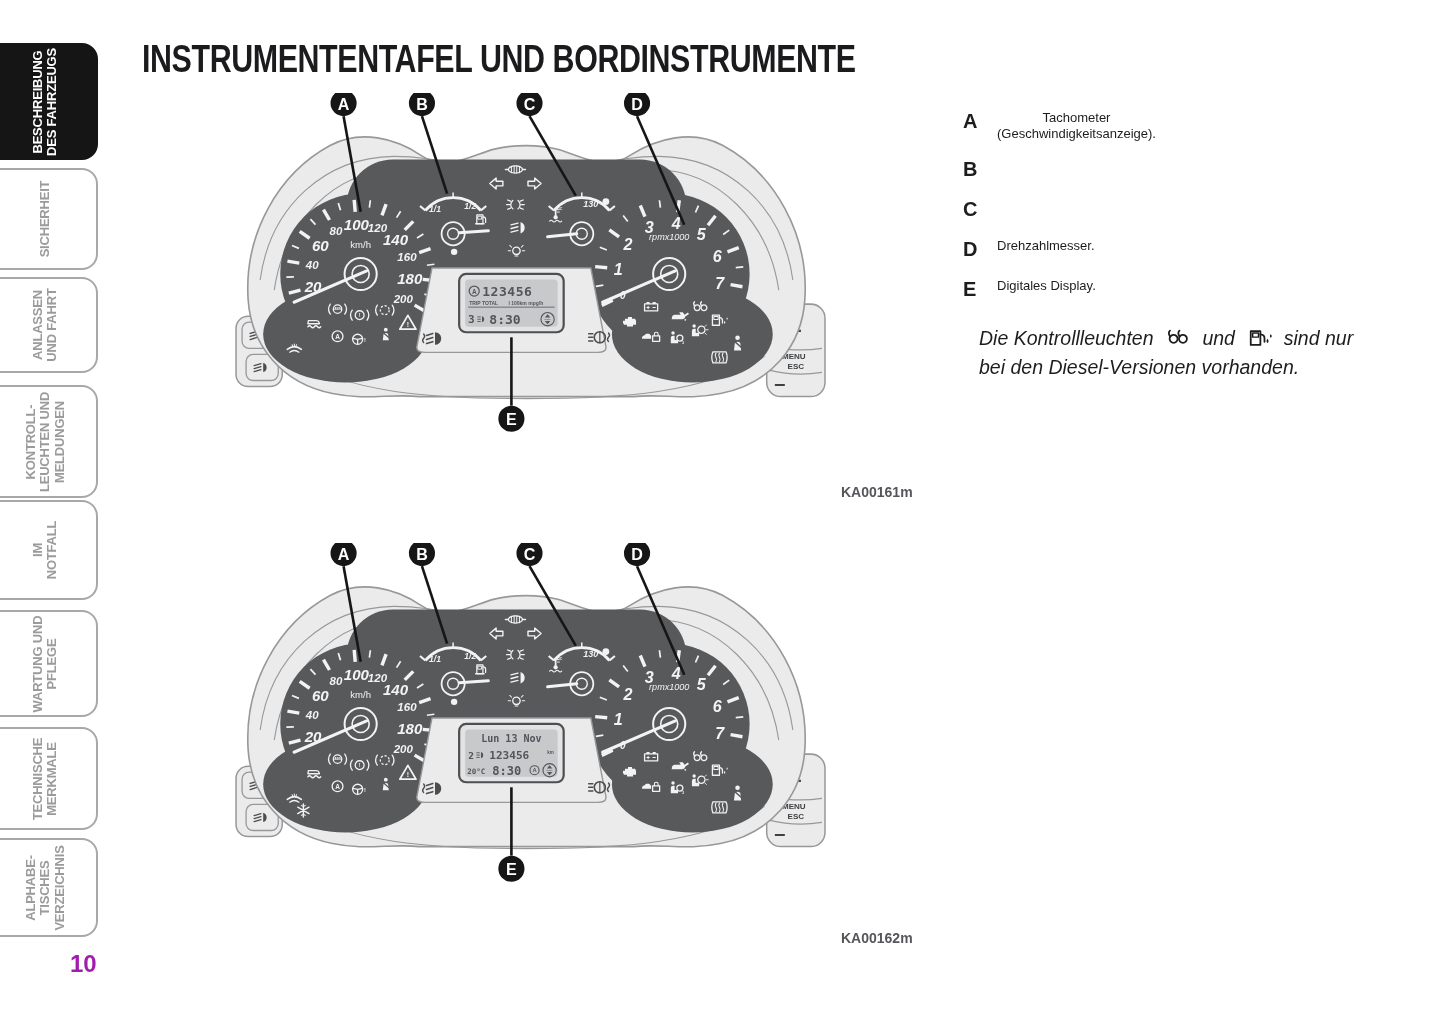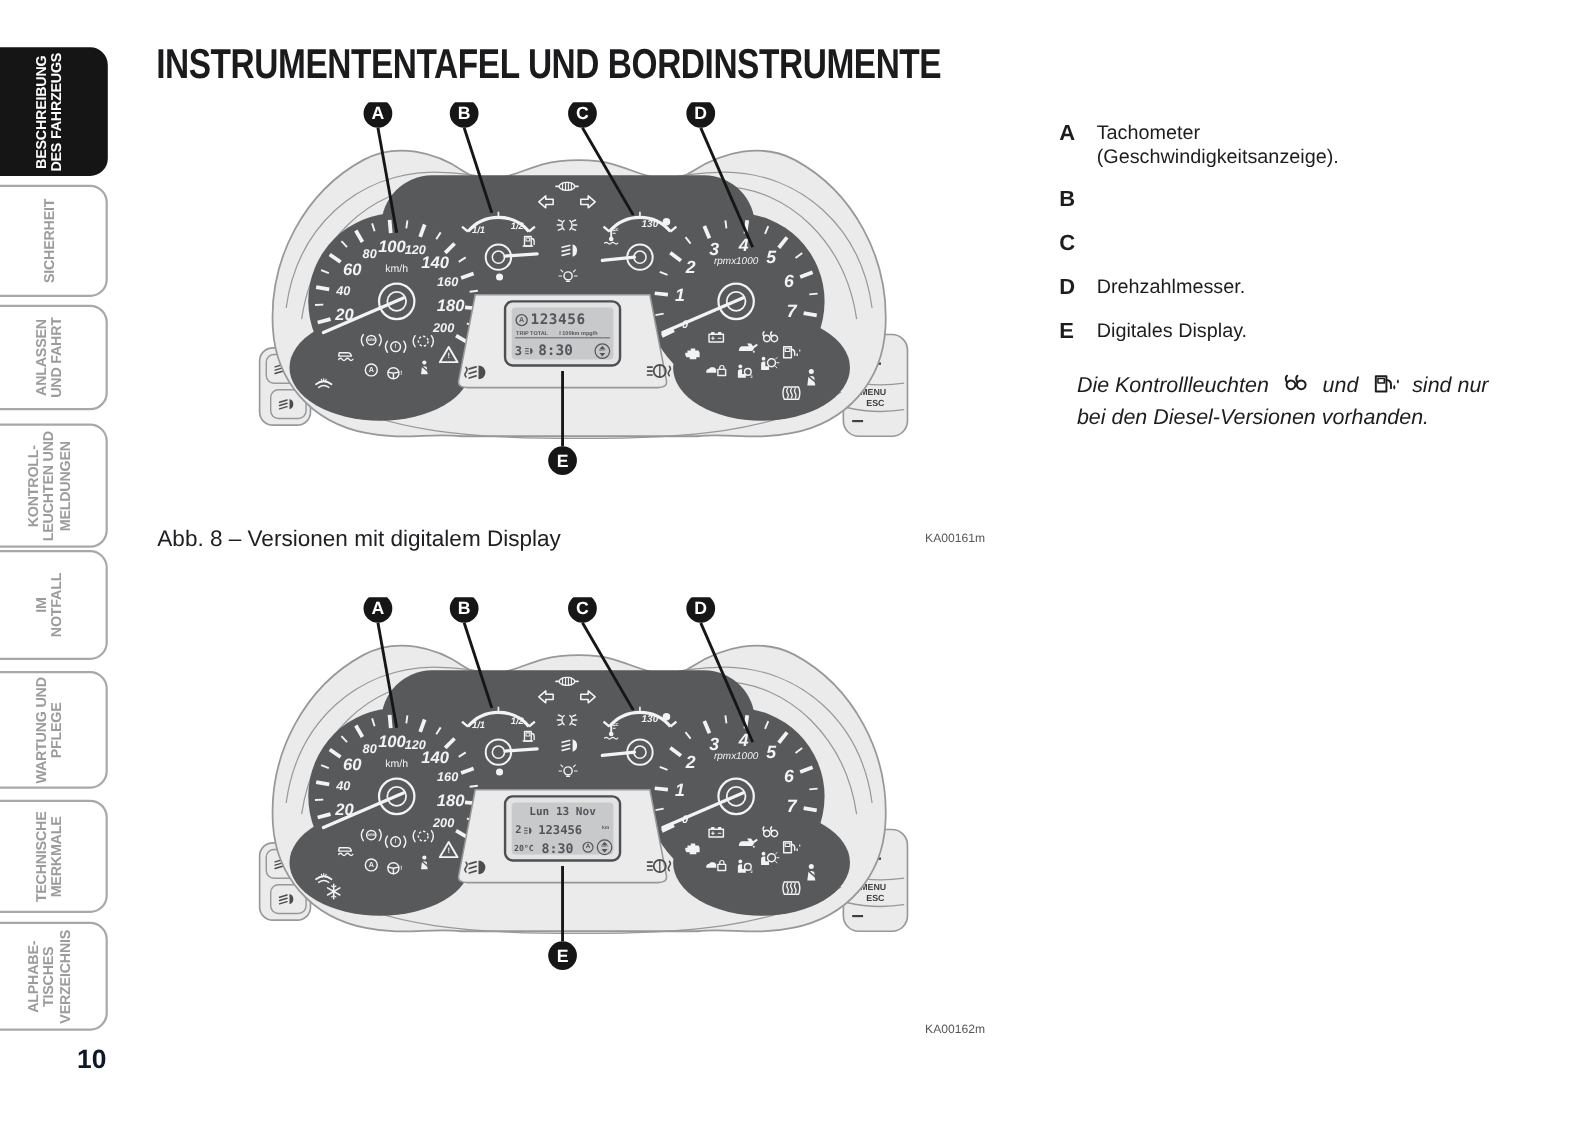--- a/index.html
+++ b/index.html
@@ -6,33 +6,33 @@
     font-family:"Liberation Sans",sans-serif;color:#1d1d1f;}
   .page{position:relative;width:1445px;height:1026px;}
   
   .tab{position:absolute;left:-16px;width:114px;background:#fff;border:2.5px solid #a8a8a8;
     border-radius:0 16px 16px 0;box-sizing:border-box;}
   .tab.active{background:#151515;border-color:#151515;}
   .tlabel{position:absolute;left:54%;top:50%;transform:translate(-50%,-50%) rotate(-90deg);
     white-space:pre;text-align:center;font-weight:bold;font-size:13px;line-height:1.1;
     letter-spacing:-0.2px;color:#9b9b9b;}
   .tab.active .tlabel{color:#fff;}
-  .pagenum{position:absolute;left:70px;top:950px;font-size:24px;font-weight:bold;color:#0f172a;}
+  .pagenum{position:absolute;left:70px;top:950px;font-size:24px;font-weight:bold;color:#a21caf;}
   
   .title{position:absolute;left:142px;top:38px;margin:0;font-size:38px;font-weight:bold;
     letter-spacing:-0.5px;transform:scaleX(.8);transform-origin:0 0;color:#1b1b1d;white-space:nowrap;}
   .caption{position:absolute;font-size:20.5px;color:#202024;white-space:nowrap;}
-  .figcode{position:absolute;font-size:11px;color:#55565a;}
+  .figcode{position:absolute;font-size:14px;color:#55565a;font-weight:bold;}
   .fig{position:absolute;width:598px;height:372px;}
   
   .rightcol{position:absolute;left:963px;top:110px;width:400px;}
   .rc-head{font-size:20.5px;font-weight:bold;margin:0 0 20px 0;}
   .item{display:flex;margin-bottom:17px;}
   .ltr{width:34px;font-size:20px;font-weight:bold;flex:none;}
-  .itxt{font-size:18px;line-height:1.2;white-space:pre-line;}
+  .itxt{font-size:13px;line-height:1.2;white-space:pre-line;text-align:center;}
   .note{font-size:19.5px;line-height:1.32;margin:25px 0 0 16px;font-style:italic;}
   .nicon{display:inline-block;vertical-align:-3px;margin:0 4px;}
 </style>
 </head>
 <body>
 
 <div class="page">
   <nav id="sidebar">
       <div class="tab active" style="top: 43px; height: 117px;">
         <span class="tlabel">BESCHREIBUNG
@@ -380,21 +380,20 @@
           <circle cx="298" cy="10" r="13" fill="#161616"></circle>
           <text x="298" y="10.5" fill="#fff" text-anchor="middle" dominant-baseline="central" font-size="16" font-weight="bold" font-family="&quot;Liberation Sans&quot;, sans-serif" font-style="normal" letter-spacing="0">C</text>
           <line x1="405" y1="23" x2="452" y2="131" stroke="#161616" stroke-width="2.6"></line>
           <circle cx="405" cy="10" r="13" fill="#161616"></circle>
           <text x="405" y="10.5" fill="#fff" text-anchor="middle" dominant-baseline="central" font-size="16" font-weight="bold" font-family="&quot;Liberation Sans&quot;, sans-serif" font-style="normal" letter-spacing="0">D</text>
           <line x1="280" y1="311" x2="280" y2="243" stroke="#161616" stroke-width="2.6"></line>
           <circle cx="280" cy="324" r="13" fill="#161616"></circle>
           <text x="280" y="324.5" fill="#fff" text-anchor="middle" dominant-baseline="central" font-size="16" font-weight="bold" font-family="&quot;Liberation Sans&quot;, sans-serif" font-style="normal" letter-spacing="0">E</text>
         </g>
       </svg></div>
-  <div class="caption" style="left:143px;top:478px">Abb. 8 – Versionen mit digitalem Display</div>
   <div class="figcode" style="left:841px;top:484px">KA00161m</div>
 
   <div class="fig" id="fig2" style="left:230px;top:543px"><svg viewBox="0 0 595 370" width="598" height="372">
         <g>
           <rect x="6" y="222" width="46" height="70" rx="12" fill="#ebebec" stroke="#97989a" stroke-width="1.5"></rect>
           <rect x="12" y="228" width="32" height="26" rx="7" fill="#ebebec" stroke="#97989a" stroke-width="1.3"></rect>
           <rect x="16" y="260" width="32" height="26" rx="7" fill="#ebebec" stroke="#97989a" stroke-width="1.3"></rect>
           <g transform="translate(28,241) scale(1)">
             <path d="M1,-4.6 a4.8,4.8 0 0 1 0,9.2 z" fill="#4c4d4f" stroke="none" stroke-width="1.3" stroke-linecap="round" stroke-linejoin="round"></path>
             <path d="M-1.2,-3.8 l-6.8,2 M-1.2,-0.8 l-6.8,2 M-1.2,2.2 l-6.8,2" fill="none" stroke="#4c4d4f" stroke-width="1.3" stroke-linecap="round" stroke-linejoin="round"></path>

